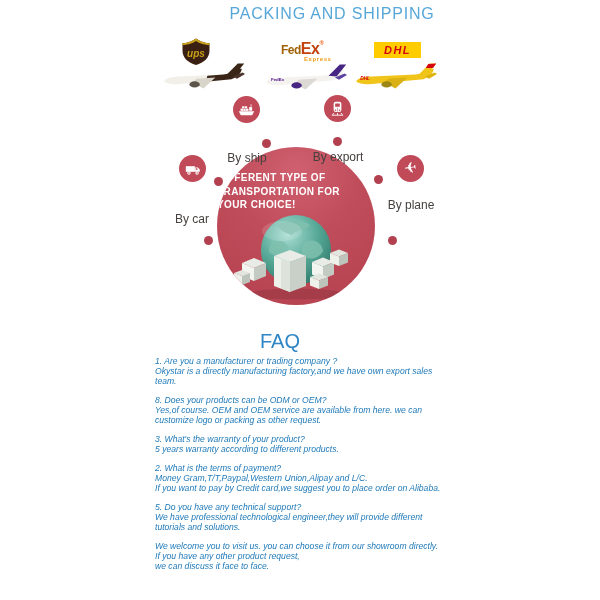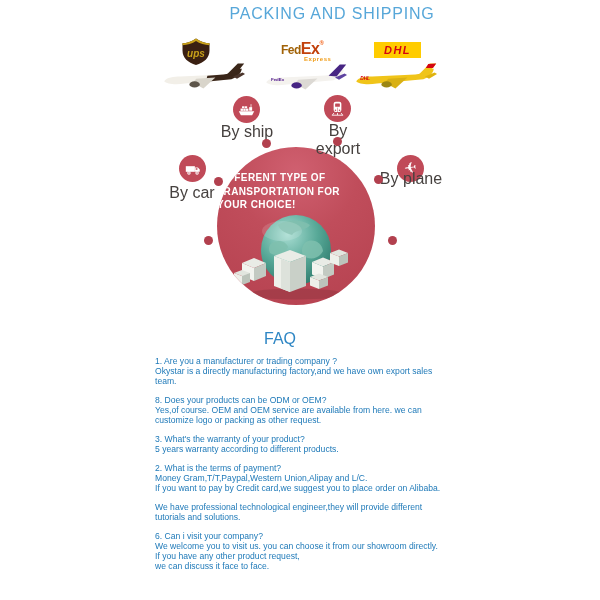--- a/index.html
+++ b/index.html
@@ -26,39 +26,39 @@
   
   .big-circle{position:absolute;left:217px;top:147px;width:158px;height:158px;border-radius:50%;
     background:radial-gradient(circle at 50% 16%, #d06070 0%, #c04d5b 40%, #b5414f 100%);
     overflow:hidden;}
   .circle-text{padding-top:24px;text-align:left;color:#ffffff;font-weight:bold;
     font-size:10px;line-height:13.5px;letter-spacing:.4px;white-space:pre-line;}
   .globe{position:absolute;left:9px;top:62px;width:140px;height:92px;}
 
   .mode-circle{position:absolute;width:27px;height:27px;border-radius:50%;background:#c04a58;
     display:flex;align-items:center;justify-content:center;}
-  .mode-label{position:absolute;width:64px;text-align:center;font-size:16px;color:#46413f;}
+  .mode-label{position:absolute;width:64px;text-align:center;font-size:12px;color:#46413f;margin-top:28px;}
   .mc-ship{left:233px;top:96px;}   .ml-ship{left:215px;top:123px;}
   .mc-train{left:324px;top:95px;}  .ml-train{left:306px;top:122px;}
   .mc-car{left:179px;top:155px;}   .ml-car{left:160px;top:184px;}
   .mc-plane{left:397px;top:155px;} .ml-plane{left:379px;top:170px;}
   .plane-glyph{color:#fff;font-size:15px;display:inline-block;transform:scaleX(-1) rotate(8deg);
     font-family:"DejaVu Sans",sans-serif;line-height:1;}
 
   .dot{position:absolute;width:9px;height:9px;border-radius:50%;background:#b2404e;}
   .dot-1{left:262px;top:139px;} .dot-2{left:333px;top:137px;}
   .dot-3{left:214px;top:177px;} .dot-4{left:374px;top:175px;}
   .dot-5{left:204px;top:236px;} .dot-6{left:388px;top:236px;}
 
   
   .faq-title{position:absolute;top:330px;left:0;width:560px;text-align:center;
-    font-size:16px;color:#2e86c4;font-weight:400;}
+    font-size:20px;color:#2e86c4;font-weight:400;}
   .faq{position:absolute;left:155px;top:356px;width:312px;color:#1e79b8;
     font-size:8.6px;line-height:10px;}
-  .faq-item{margin-bottom:9px;}
+  .faq-item{margin-bottom:9px;font-style:italic;}
   .faq-item .a{white-space:pre-line;}
 </style>
 </head>
 <body>
 
 <div class="canvas">
 
   <div class="page-title">PACKING AND SHIPPING</div>
 
   <div>
@@ -220,24 +220,24 @@
     <div class="faq-item">
       <div class="q">3. What's the warranty of your product?</div>
       <div class="a">5 years warranty according to different products.</div>
     </div>
     <div class="faq-item">
       <div class="q">2. What is the terms of payment?</div>
       <div class="a">Money Gram,T/T,Paypal,Western Union,Alipay and L/C.
 If you want to pay by Credit card,we suggest you to place order on Alibaba.</div>
     </div>
     <div class="faq-item">
+      <div class="q">5. Do you have any technical support?</div>
       <div class="a">We have professional technological engineer,they will provide different
 tutorials and solutions.</div>
     </div>
     <div class="faq-item">
-      <div class="q">6. Can i visit your company?</div>
       <div class="a">We welcome you to visit us. you can choose it from our showroom directly.
 If you have any other product request,
 we can discuss it face to face.</div>
     </div>
   </div>
 
 </div>
 
 </body></html>

